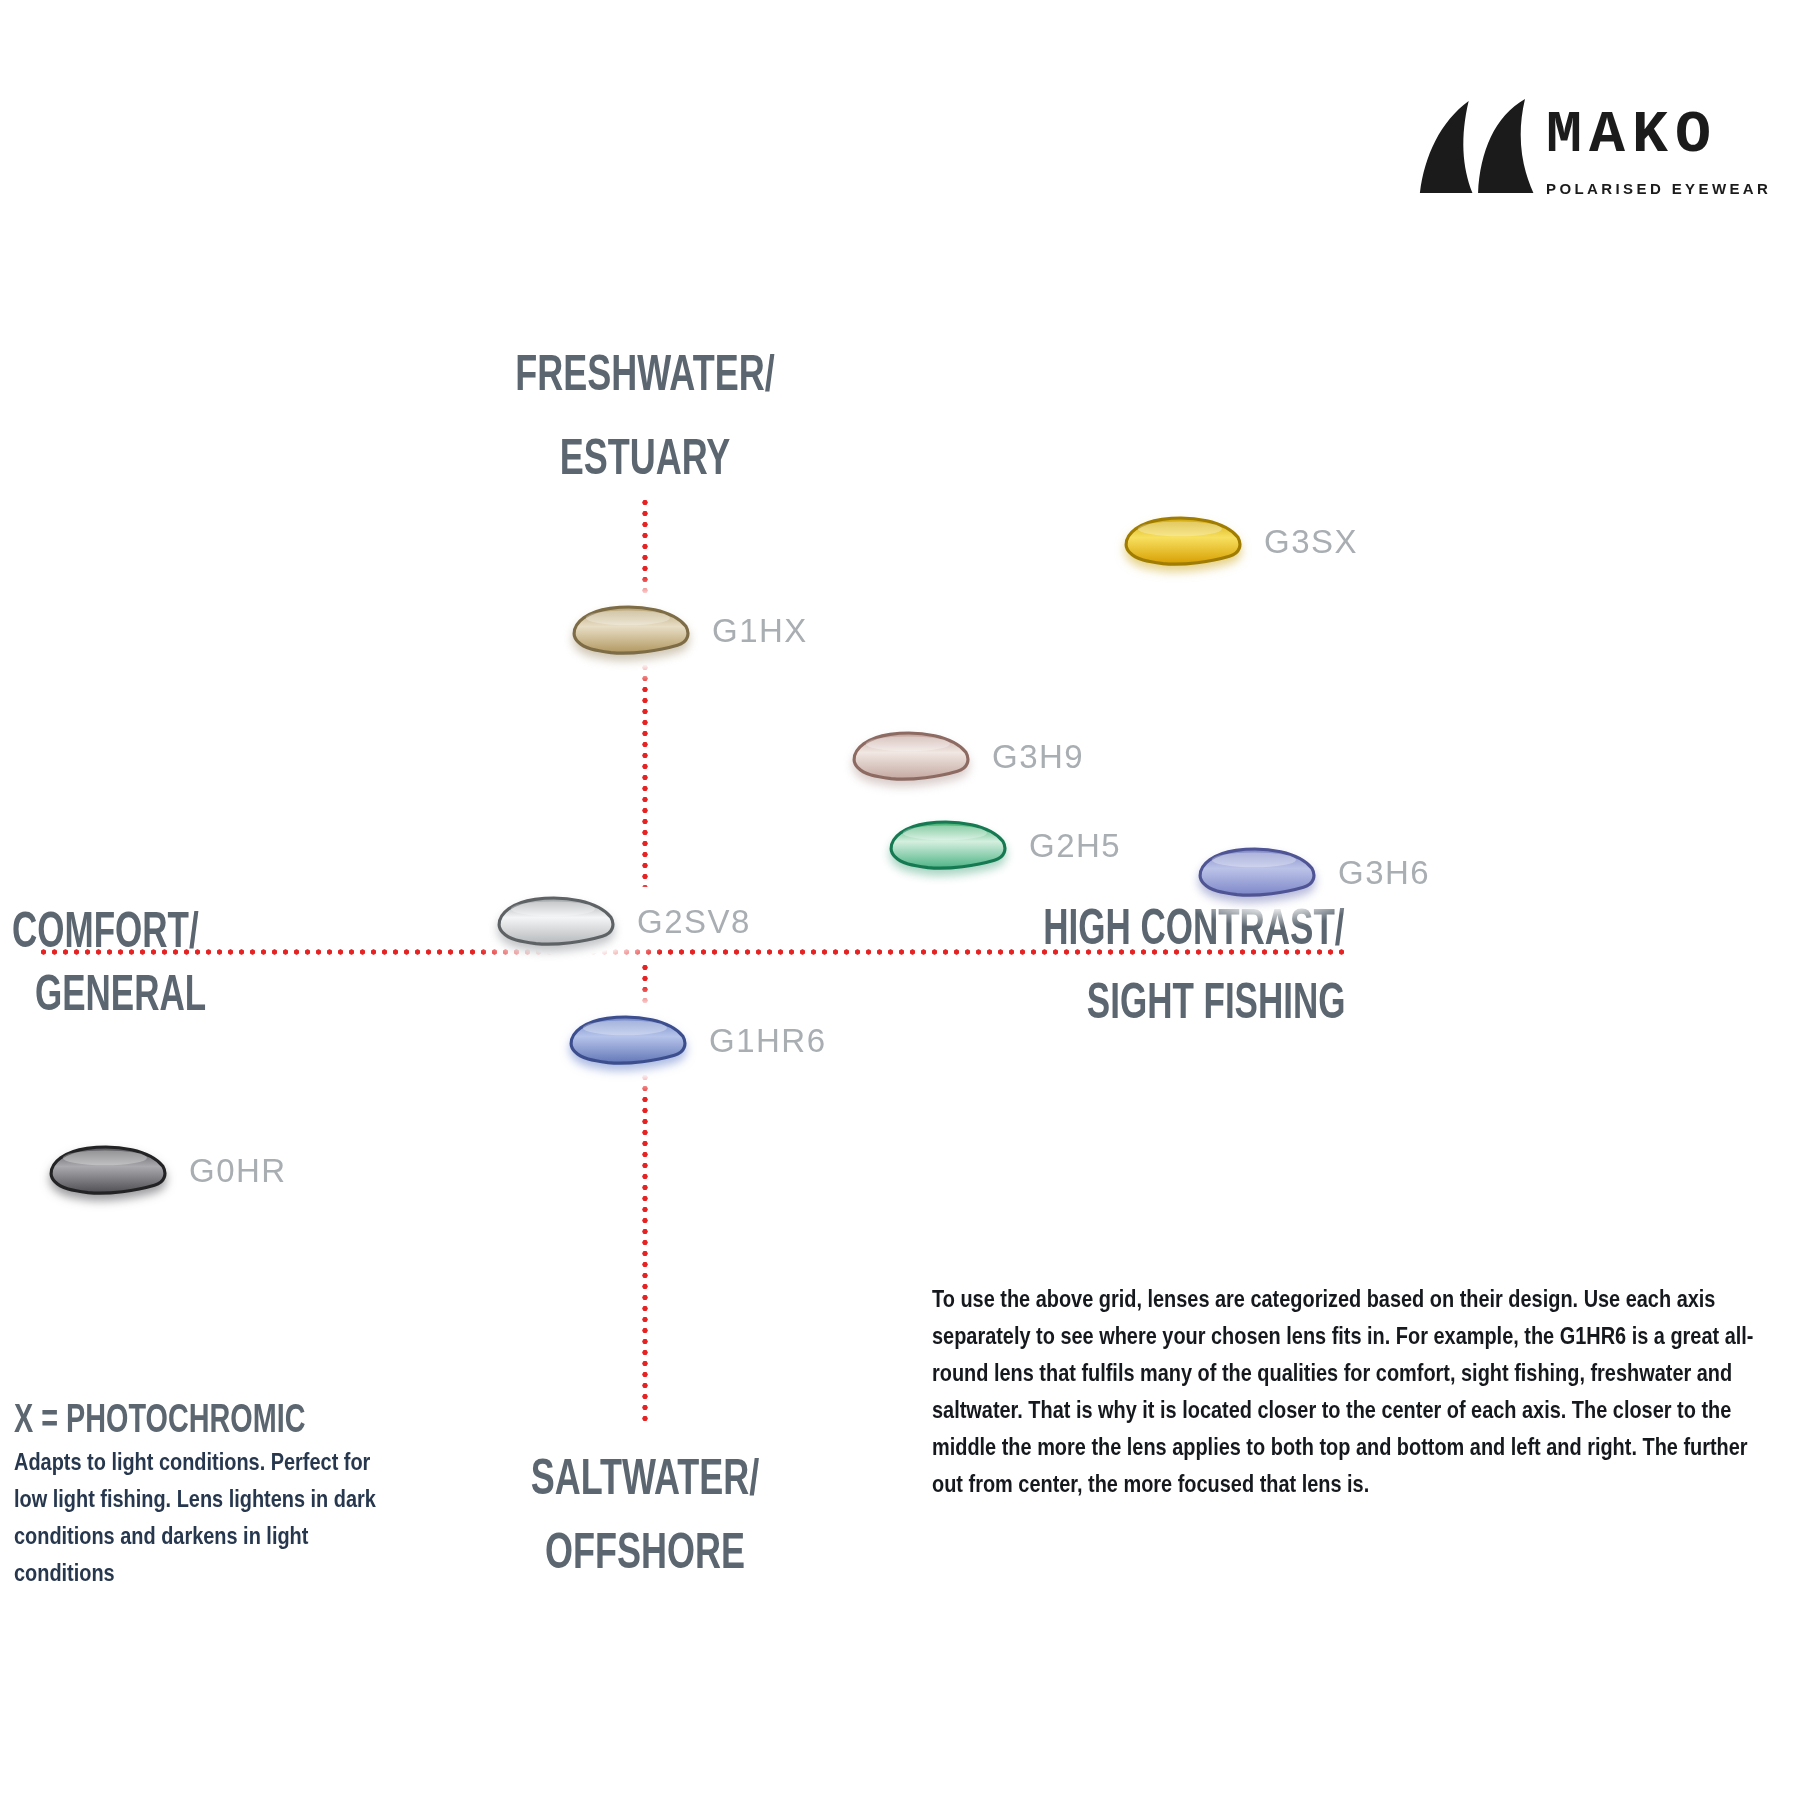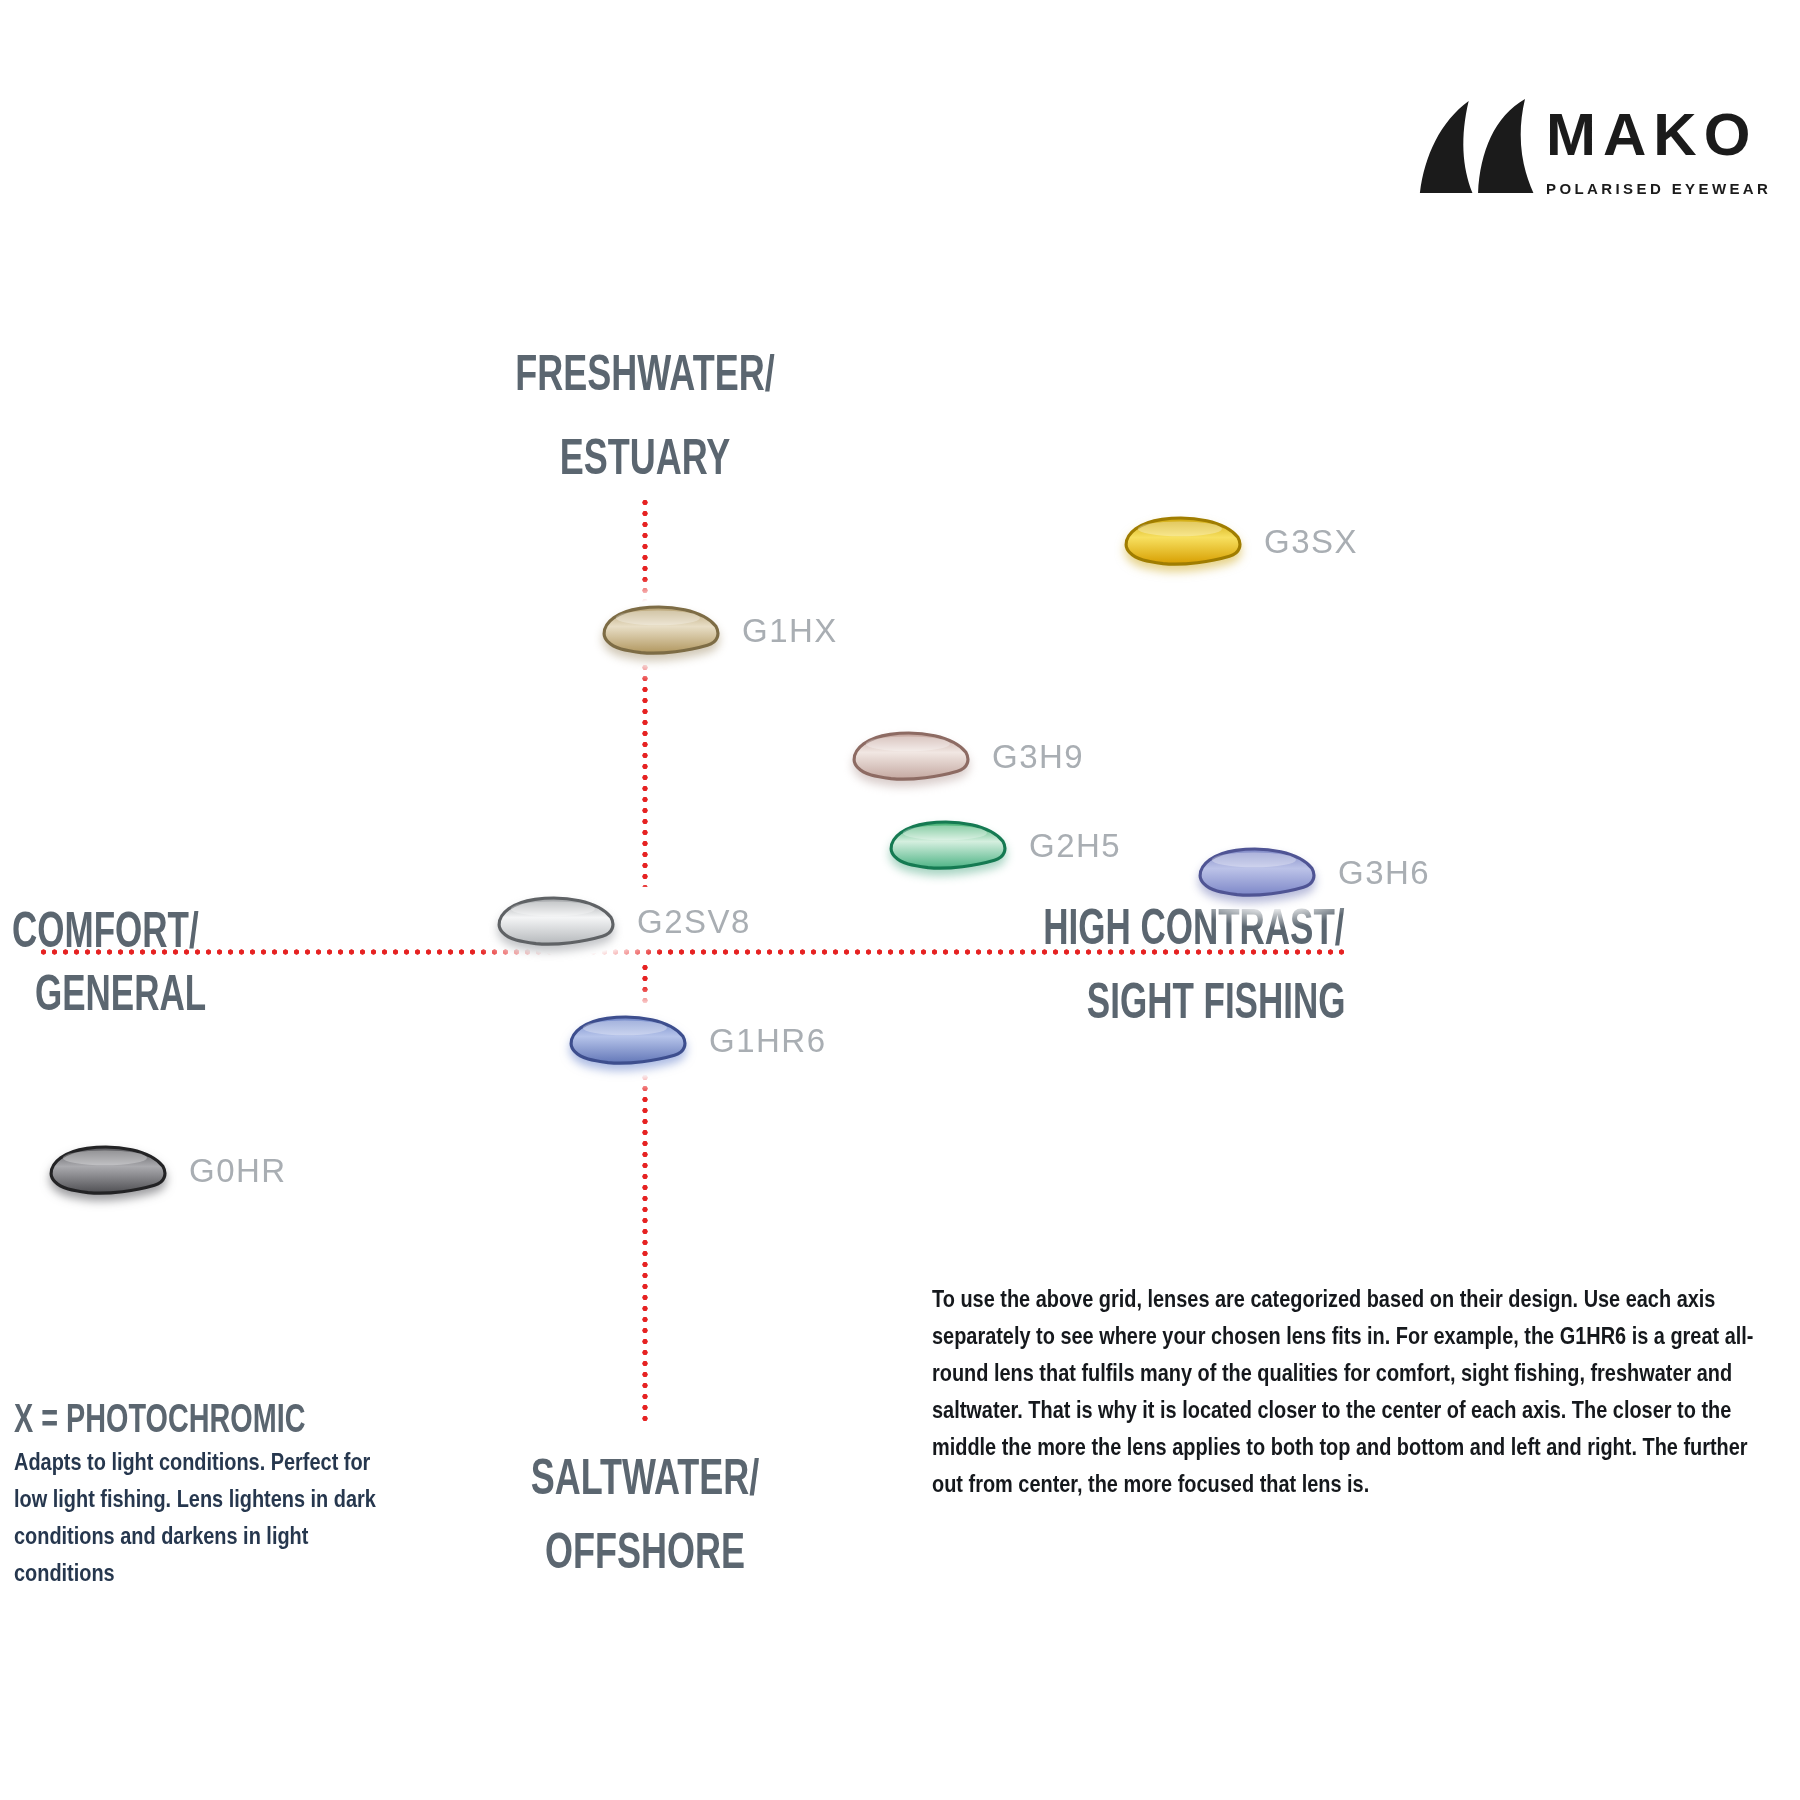--- a/index.html
+++ b/index.html
@@ -3,21 +3,21 @@
 <meta charset="utf-8">
 <style>
   html,body{margin:0;padding:0;background:#fff;}
   .page{position:relative;width:1800px;height:1800px;background:#ffffff;overflow:hidden;
         font-family:"Liberation Sans",sans-serif;}
 
   
   .logo{position:absolute;left:1418px;top:96px;width:372px;height:102px;}
   .logo-fins{position:absolute;left:0;top:0;}
   .logo-text{position:absolute;left:128px;top:10px;}
-  .logo-name{font-family:Liberation Sans, sans-serif;font-weight:bold;font-size:60px;
+  .logo-name{font-family:Liberation Mono, monospace;font-weight:bold;font-size:60px;
              letter-spacing:7px;color:#1b1b1b;line-height:58px;}
   .logo-tag{font-size:15px;font-weight:bold;letter-spacing:3.4px;color:#1b1b1b;margin-top:16px;}
 
   
   .titlebar{position:absolute;left:0;top:228px;width:1800px;height:86px;background:#000000;}
   .title{position:absolute;left:355px;top:0;height:86px;line-height:86px;font-size:46px;
          font-weight:bold;color:#ffffff;white-space:nowrap;
          transform:scaleX(0.80);transform-origin:left center;letter-spacing:0.5px;}
 
   
@@ -93,21 +93,21 @@
               <stop offset="0" stop-color="#cfa80f"></stop>
               <stop offset="0.42" stop-color="#f7e060"></stop>
               <stop offset="1" stop-color="#d79e00"></stop>
             </linearGradient>
           </defs>
           <path d="M7,30 C7,19 20,9 41,6 C70,2 101,8 113,23 C117,30 115,38 105,41 C88,46 62,50 42,48 C28,46 16,44 11,38 C8,35 7,33 7,30 Z" fill="url(#lg0)" stroke="#a07d00" stroke-width="3" stroke-linejoin="round"></path>
           <ellipse cx="58" cy="15" rx="40" ry="7" fill="#ffffff" opacity="0.3"></ellipse>
         </svg>
         <span class="lens-label">G3SX</span>
       </div>
-      <div class="lens" style="left: 596px; top: 602px;">
+      <div class="lens" style="left: 566px; top: 602px;">
         <svg class="lens-svg" width="128" height="58" viewBox="0 0 120 55" style="filter:drop-shadow(0 6px 5px rgba(150,130,90,0.45))">
           <defs>
             <linearGradient id="lg1" x1="0" y1="0" x2="0" y2="1">
               <stop offset="0" stop-color="#b7a273"></stop>
               <stop offset="0.42" stop-color="#e8dec6"></stop>
               <stop offset="1" stop-color="#b1975f"></stop>
             </linearGradient>
           </defs>
           <path d="M7,30 C7,19 20,9 41,6 C70,2 101,8 113,23 C117,30 115,38 105,41 C88,46 62,50 42,48 C28,46 16,44 11,38 C8,35 7,33 7,30 Z" fill="url(#lg1)" stroke="#7d6c45" stroke-width="3" stroke-linejoin="round"></path>
           <ellipse cx="58" cy="15" rx="40" ry="7" fill="#ffffff" opacity="0.3"></ellipse>

